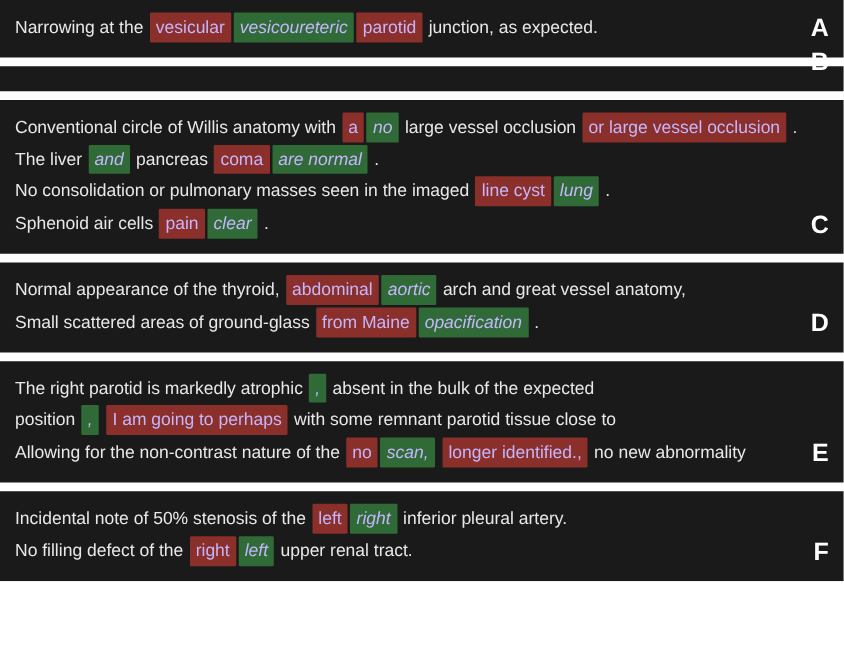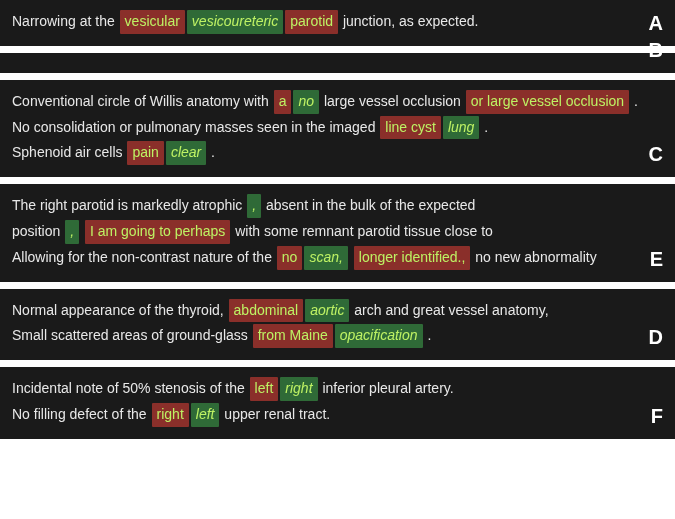--- a/index.html
+++ b/index.html
@@ -26,52 +26,53 @@
     font-size: 20px;
     color: #fff;
     font-family: Arial, sans-serif;
   }
   .line { margin-bottom: 2px; }
   .line:last-child { margin-bottom: 0; }
   .hl-red, .hl-green {
     display: inline-block;
     padding: 0 5px;
     border-radius: 1px;
-    color: #bef264;
+    color: #c4b5fd;
     margin: 0 1px;
   }
   .hl-red { background: #8a2f2a; }
   .hl-green { background: #2f6a37; font-style: italic; }
 </style>
 </head>
 <body>
 
 <div id="root">
     <div class="panel">
       <div class="line"><span>Narrowing at the </span><span class="hl-red">vesicular</span><span class="hl-green">vesicoureteric</span><span class="hl-red">parotid</span><span> junction, as expected.</span></div>
       <div class="letter">A</div>
     </div>
     <div class="panel">
       <div class="letter">B</div>
     </div>
     <div class="panel">
       <div class="line"><span>Conventional circle of Willis anatomy with </span><span class="hl-red">a</span><span class="hl-green">no</span><span> large vessel occlusion </span><span class="hl-red">or large vessel occlusion</span><span> .</span></div>
+      <div class="line"><span>The liver </span><span class="hl-green">and</span><span> pancreas </span><span class="hl-red">coma</span><span class="hl-green">are normal</span><span> .</span></div>
       <div class="line"><span>No consolidation or pulmonary masses seen in the imaged </span><span class="hl-red">line cyst</span><span class="hl-green">lung</span><span> .</span></div>
       <div class="line"><span>Sphenoid air cells </span><span class="hl-red">pain</span><span class="hl-green">clear</span><span> .</span></div>
       <div class="letter">C</div>
+    </div>
+    <div class="panel">
+      <div class="line"><span>Normal appearance of the thyroid, </span><span class="hl-red">abdominal</span><span class="hl-green">aortic</span><span> arch and great vessel anatomy,</span></div>
+      <div class="line"><span>Small scattered areas of ground-glass </span><span class="hl-red">from Maine</span><span class="hl-green">opacification</span><span> .</span></div>
+      <div class="letter">D</div>
     </div>
     <div class="panel">
       <div class="line"><span>The right parotid is markedly atrophic </span><span class="hl-green">,</span><span> absent in the bulk of the expected</span></div>
       <div class="line"><span>position </span><span class="hl-green">,</span><span> </span><span class="hl-red">I am going to perhaps</span><span> with some remnant parotid tissue close to </span></div>
       <div class="line"><span>Allowing for the non-contrast nature of the </span><span class="hl-red">no</span><span class="hl-green">scan,</span><span> </span><span class="hl-red">longer identified.,</span><span> no new abnormality</span></div>
       <div class="letter">E</div>
-    </div>
-    <div class="panel">
-      <div class="line"><span>Normal appearance of the thyroid, </span><span class="hl-red">abdominal</span><span class="hl-green">aortic</span><span> arch and great vessel anatomy,</span></div>
-      <div class="line"><span>Small scattered areas of ground-glass </span><span class="hl-red">from Maine</span><span class="hl-green">opacification</span><span> .</span></div>
-      <div class="letter">D</div>
     </div>
     <div class="panel">
       <div class="line"><span>Incidental note of 50% stenosis of the </span><span class="hl-red">left</span><span class="hl-green">right</span><span> inferior pleural artery.</span></div>
       <div class="line"><span>No filling defect of the </span><span class="hl-red">right</span><span class="hl-green">left</span><span> upper renal tract.</span></div>
       <div class="letter">F</div>
     </div>
   </div>
 
 </body></html>

